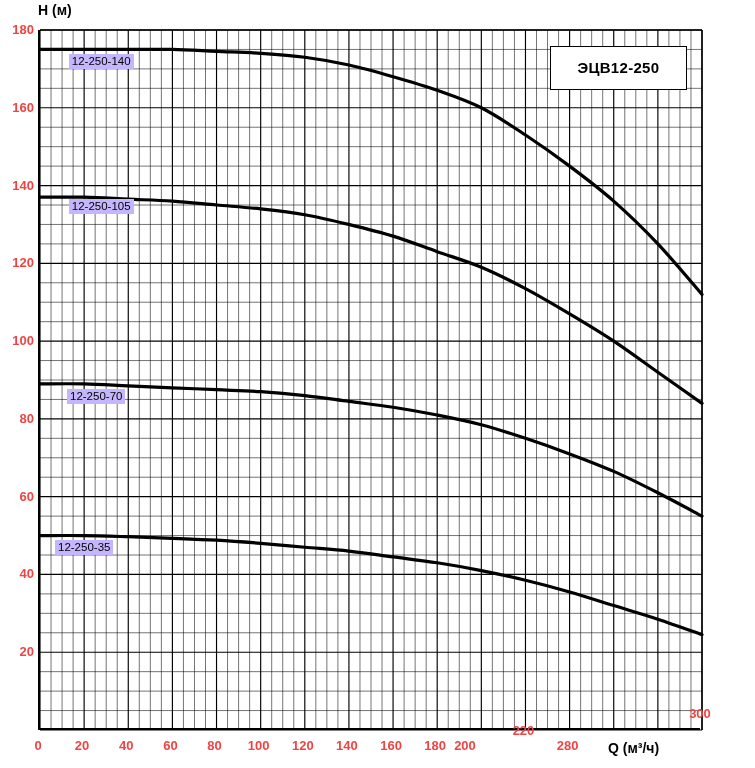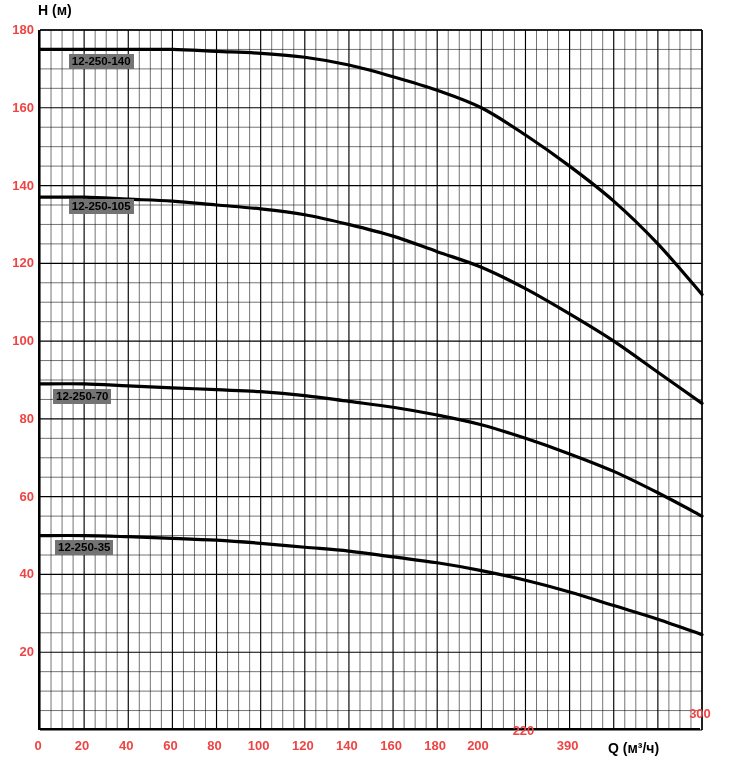--- a/index.html
+++ b/index.html
@@ -59,23 +59,23 @@
     color: #ef4444;
     white-space: nowrap;
   }
   .ylab { text-align: right; width: 34px; left: 0px; }
   .xlab { text-align: center; width: 40px; }
 
   
   .curve-label {
     position: absolute;
     font-size: 11.5px;
-    font-weight: bold;
+    font-weight: normal;
     color: #000;
-    background: #737373;
+    background: #c4b5fd;
     padding: 1px 3px;
     white-space: nowrap;
     line-height: 13px;
   }
   
   #model-box {
     position: absolute;
     background: #ffffff;
     border: 1px solid #000;
     font-size: 15px;
@@ -219,26 +219,29 @@
       <div class="tick-label xlab" style="left:18.0px; top:738px">0</div>
       <div class="tick-label xlab" style="left:62.1px; top:738px">20</div>
       <div class="tick-label xlab" style="left:106.3px; top:738px">40</div>
       <div class="tick-label xlab" style="left:150.4px; top:738px">60</div>
       <div class="tick-label xlab" style="left:194.5px; top:738px">80</div>
       <div class="tick-label xlab" style="left:238.7px; top:738px">100</div>
       <div class="tick-label xlab" style="left:282.8px; top:738px">120</div>
       <div class="tick-label xlab" style="left:326.9px; top:738px">140</div>
       <div class="tick-label xlab" style="left:371.1px; top:738px">160</div>
       <div class="tick-label xlab" style="left:415.2px; top:738px">180</div>
-      <div class="tick-label xlab" style="left:458px; top:738px">200</div>
+      <div class="tick-label xlab" style="left:445px; top:738px">200</div>
       <div class="tick-label xlab" style="left:503.5px; top:723px">220</div>
-      <div class="tick-label xlab" style="left:547.6px; top:738px">390</div>
+      <div class="tick-label xlab" style="left:547.6px; top:738px">280</div>
       <div class="tick-label xlab" style="left:680.0px; top:706px">300</div>
     </div>
   <div id="curve-labels">
       <div class="curve-label" style="left:68.8px; top:54.1px">12-250-140</div>
       <div class="curve-label" style="left:68.8px; top:199px">12-250-105</div>
-      <div class="curve-label" style="left:53px; top:388.6px">12-250-70</div>
+      <div class="curve-label" style="left:67px; top:388.6px">12-250-70</div>
       <div class="curve-label" style="left:55px; top:540.2px">12-250-35</div>
     </div>
 
+  <div id="model-box" style="left: 549.947px; top: 45.5556px; width: 135px; height: 42px;">
+    <span>ЭЦВ12-250</span>
+  </div>
 
 </div>
 
 </body></html>

